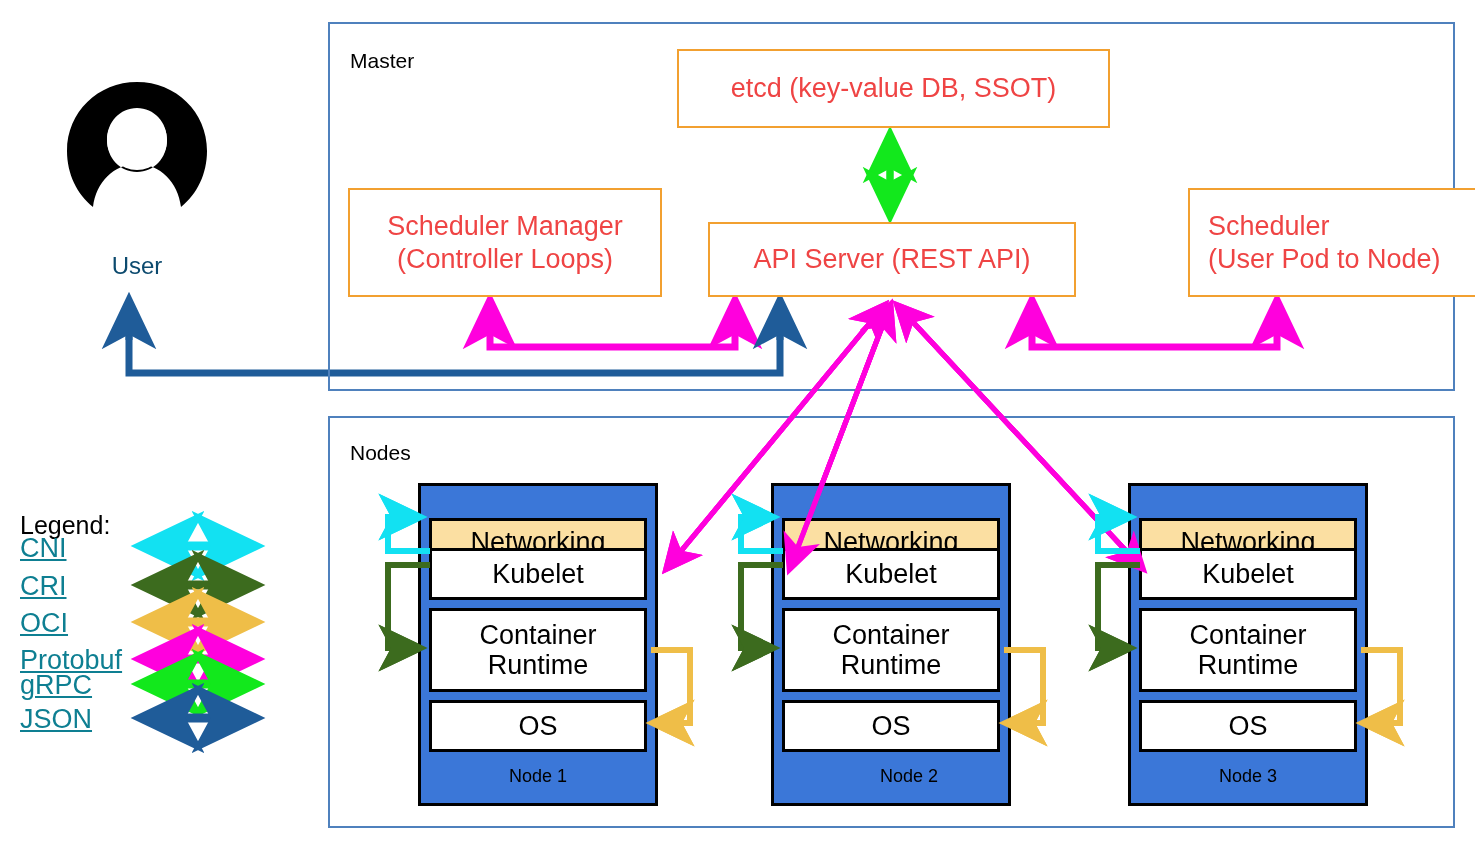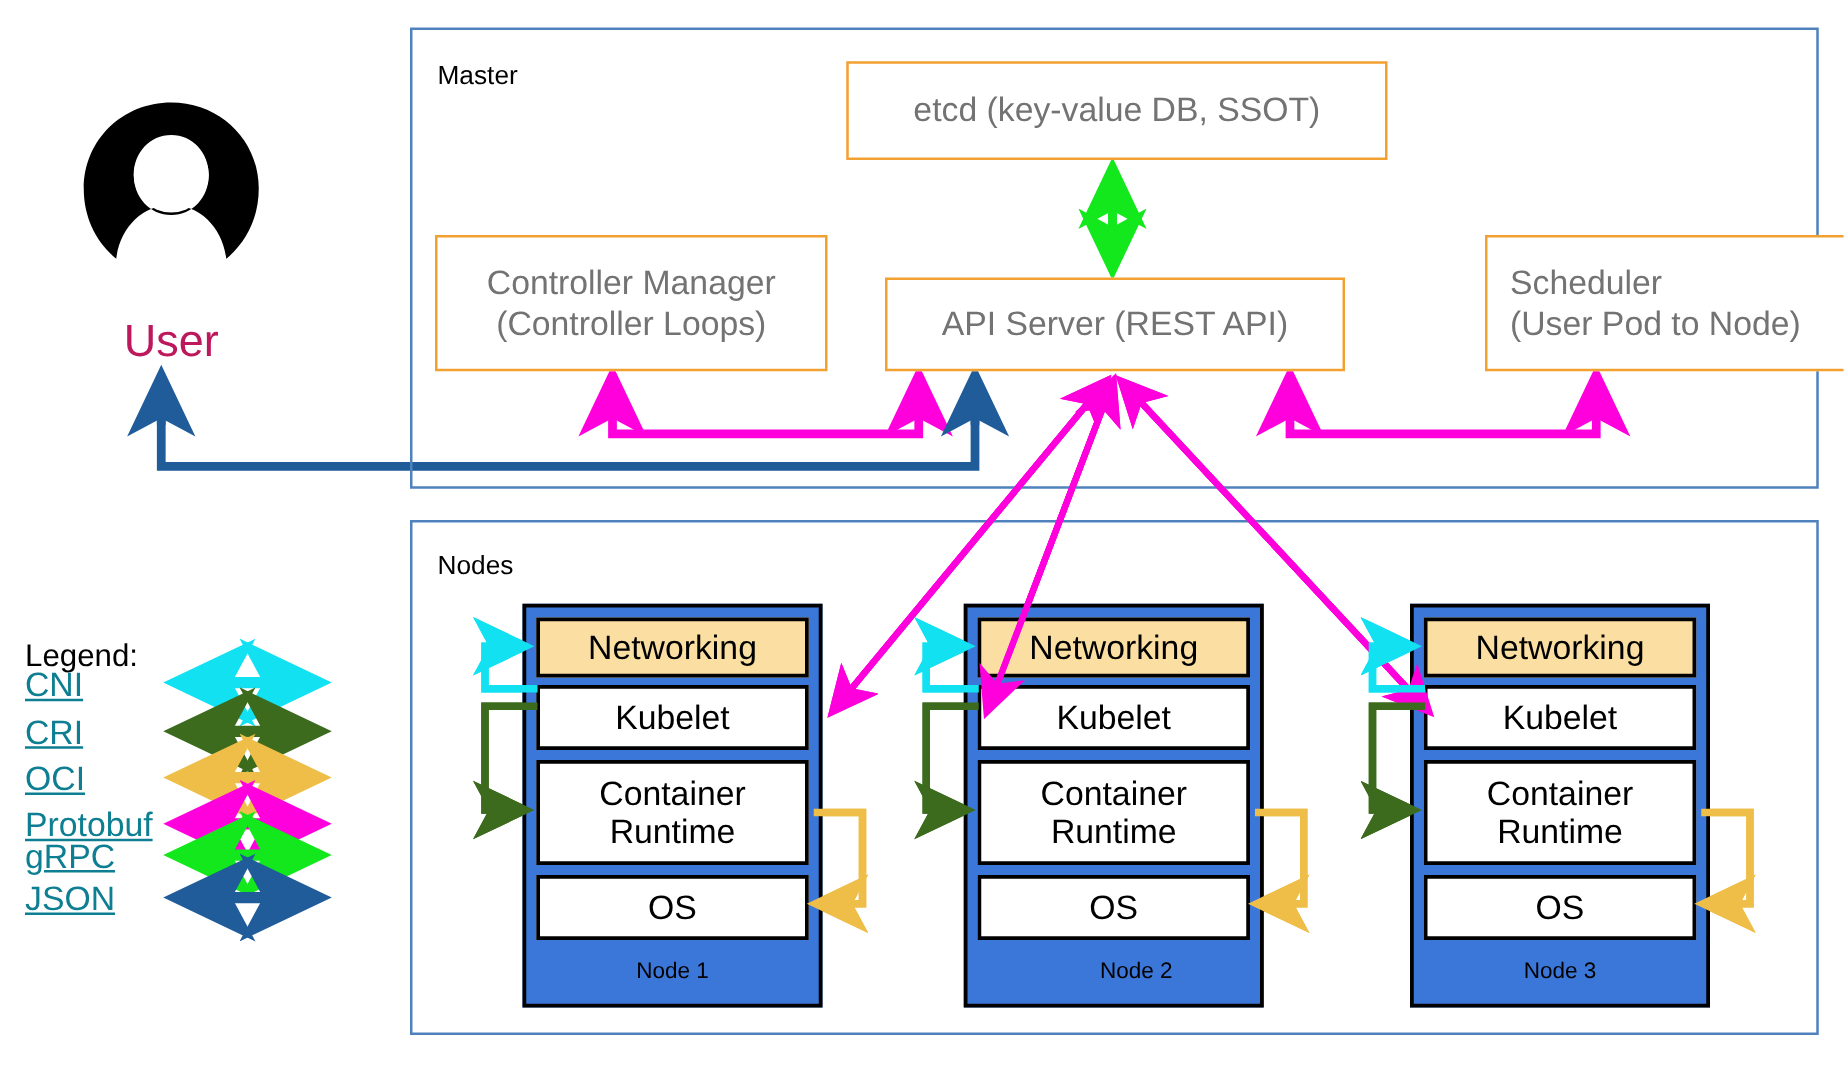--- a/index.html
+++ b/index.html
@@ -41,35 +41,35 @@
   .mbox {
     position: absolute;
     border: 2px solid #f2a030;
     background: #ffffff;
     box-sizing: border-box;
     display: flex;
     align-items: center;
     justify-content: center;
     text-align: right;
     font-size: 27px;
-    color: #737373;
+    color: #ef4444;
     line-height: 1.22;
     padding: 0 6px;
   }
   .mbox .l2 { display: block; }
   
   .user-avatar {
     position: absolute;
     width: 150px;
     height: 150px;
   }
   .user-label {
     position: absolute;
-    font-size: 36px;
-    color: #be185d;
+    font-size: 24px;
+    color: #0c4a6e;
     text-align: center;
     width: 150px;
     white-space: nowrap;
   }
   
   .node {
     position: absolute;
     background: #3b77d8;
     border: 3px solid #000000;
     box-sizing: border-box;
@@ -82,21 +82,21 @@
     background: #ffffff;
     box-sizing: border-box;
     display: flex;
     align-items: center;
     justify-content: center;
     text-align: center;
     font-size: 27px;
     color: #000000;
     line-height: 1.12;
   }
-  .node-row.net { background: #fbdfa2; }
+  .node-row.net { background: #fbdfa2; margin-top: 24px; }
   .node-name {
     position: absolute;
     left: 0;
     right: 0;
     text-align: center;
     color: #000000;
     font-size: 18px;
     white-space: nowrap;
   }
   
@@ -263,21 +263,21 @@
   <div class="user-label" style="left:62px; top:252px;">User</div>
 
   <div class="panel" style="left:328px; top:22px; width:1127px; height:369px;"></div>
   <div class="panel-title" style="left:350px; top:50px;">Master</div>
 
   <div class="mbox" style="left:677px; top:49px; width:433px; height:79px;">
     <span>etcd (key-value DB, SSOT)</span>
   </div>
 
   <div class="mbox" style="left:348px; top:188px; width:314px; height:109px; flex-direction:column;">
-    <span>Controller Manager</span>
+    <span>Scheduler Manager</span>
     <span class="l2">(Controller Loops)</span>
   </div>
 
   <div class="mbox" style="left:708px; top:222px; width:368px; height:75px;">
     <span>API Server (REST API)</span>
   </div>
 
   <div class="mbox" style="left:1188px; top:188px; width:314px; height:109px; flex-direction:column; align-items:flex-start; padding-left:18px;">
     <span>Scheduler</span>
     <span class="l2">(User Pod to Node)</span>

